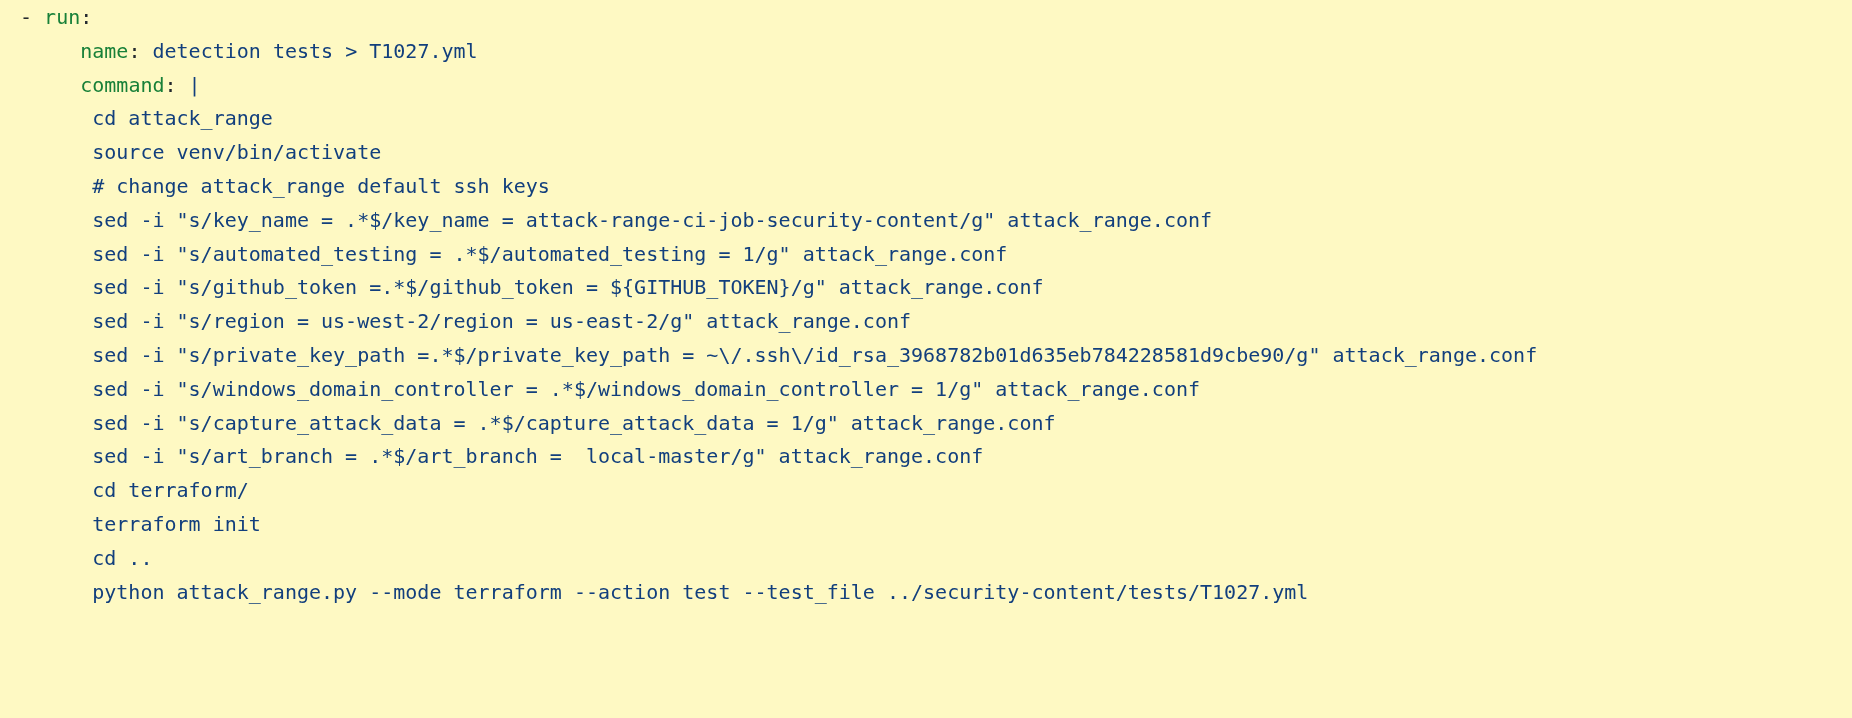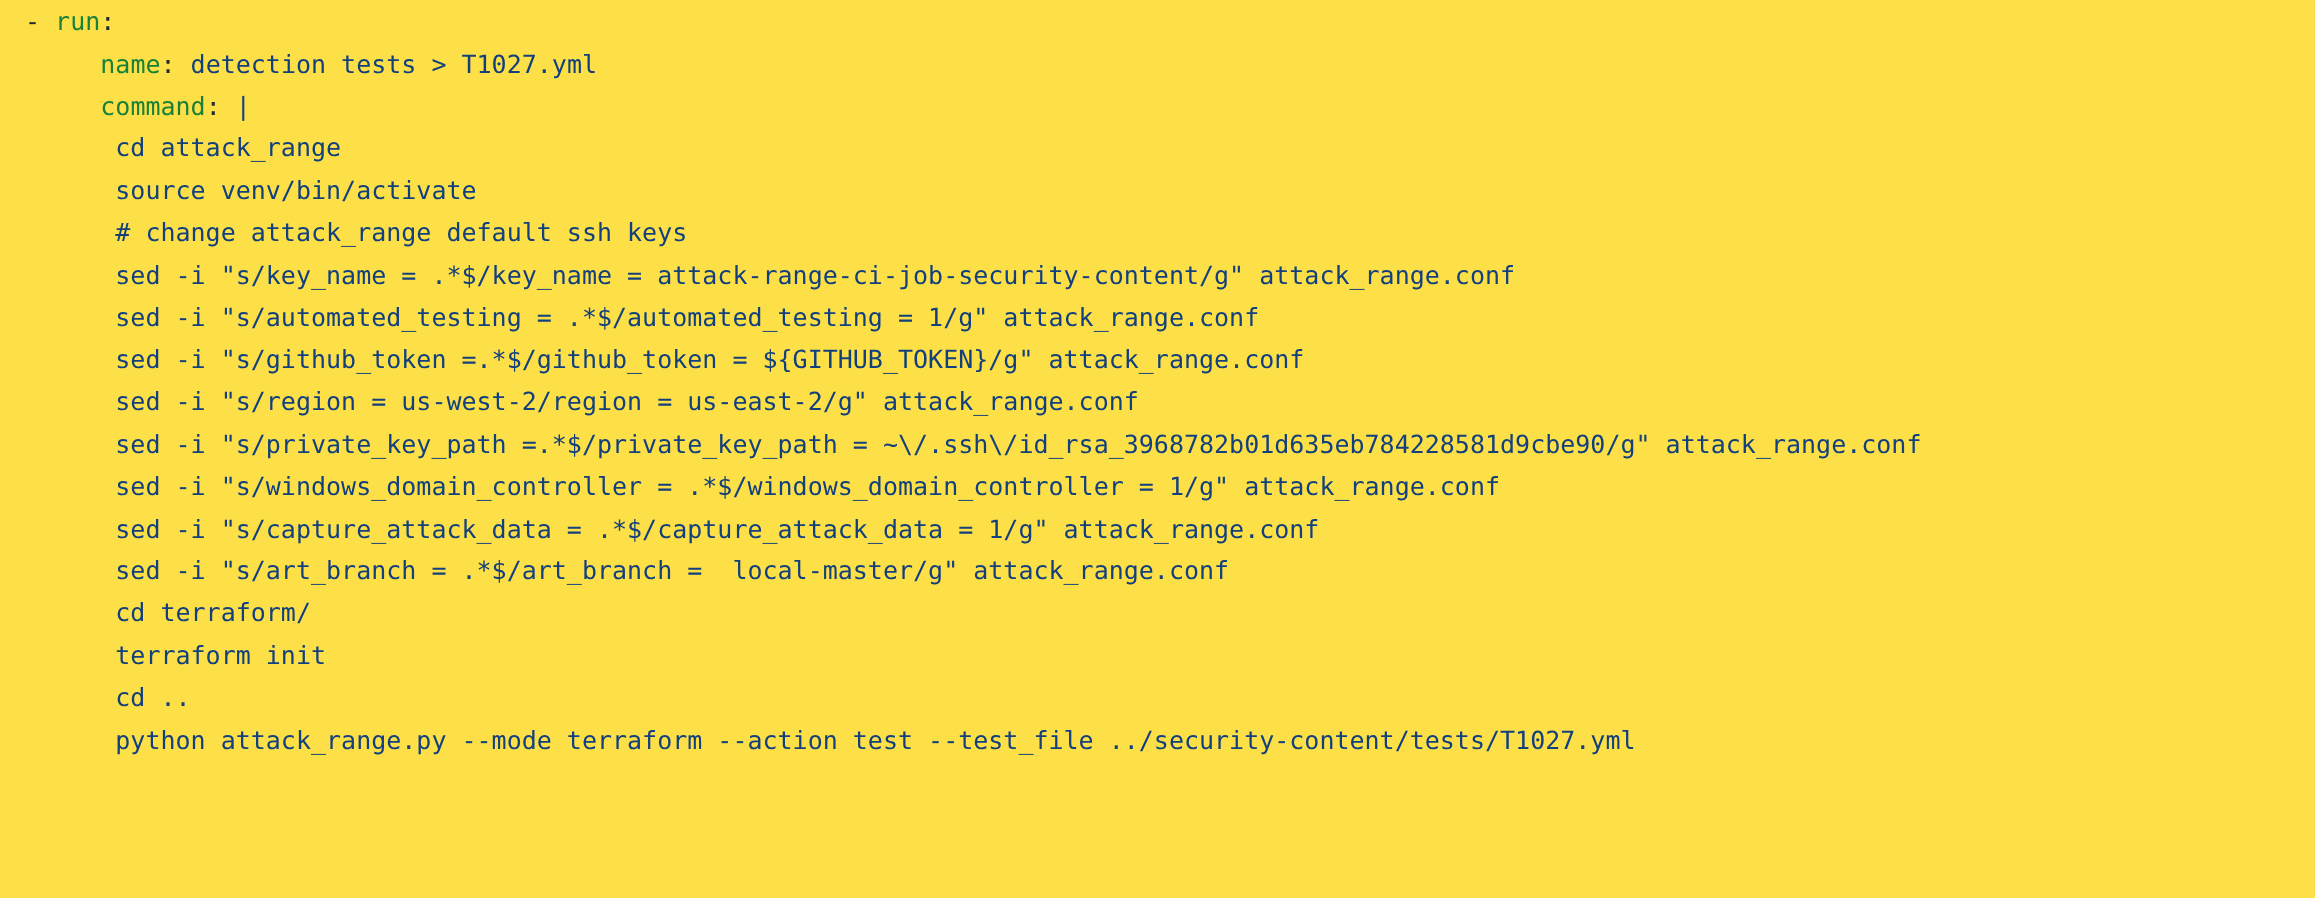--- a/index.html
+++ b/index.html
@@ -4,21 +4,21 @@
 <style>
   html, body {
     margin: 0;
     padding: 0;
     background: #ffffff;
   }
   .screen {
     position: relative;
     width: 1852px;
     height: 718px;
-    background: #fde047;
+    background: #fef9c3;
     overflow: hidden;
   }
   .code-block {
     position: absolute;
     top: 1px;
     left: 20px;
     font-family: "DejaVu Sans Mono", "Liberation Mono", monospace;
     font-size: 20px;
     line-height: 33.8px;
     white-space: pre;

